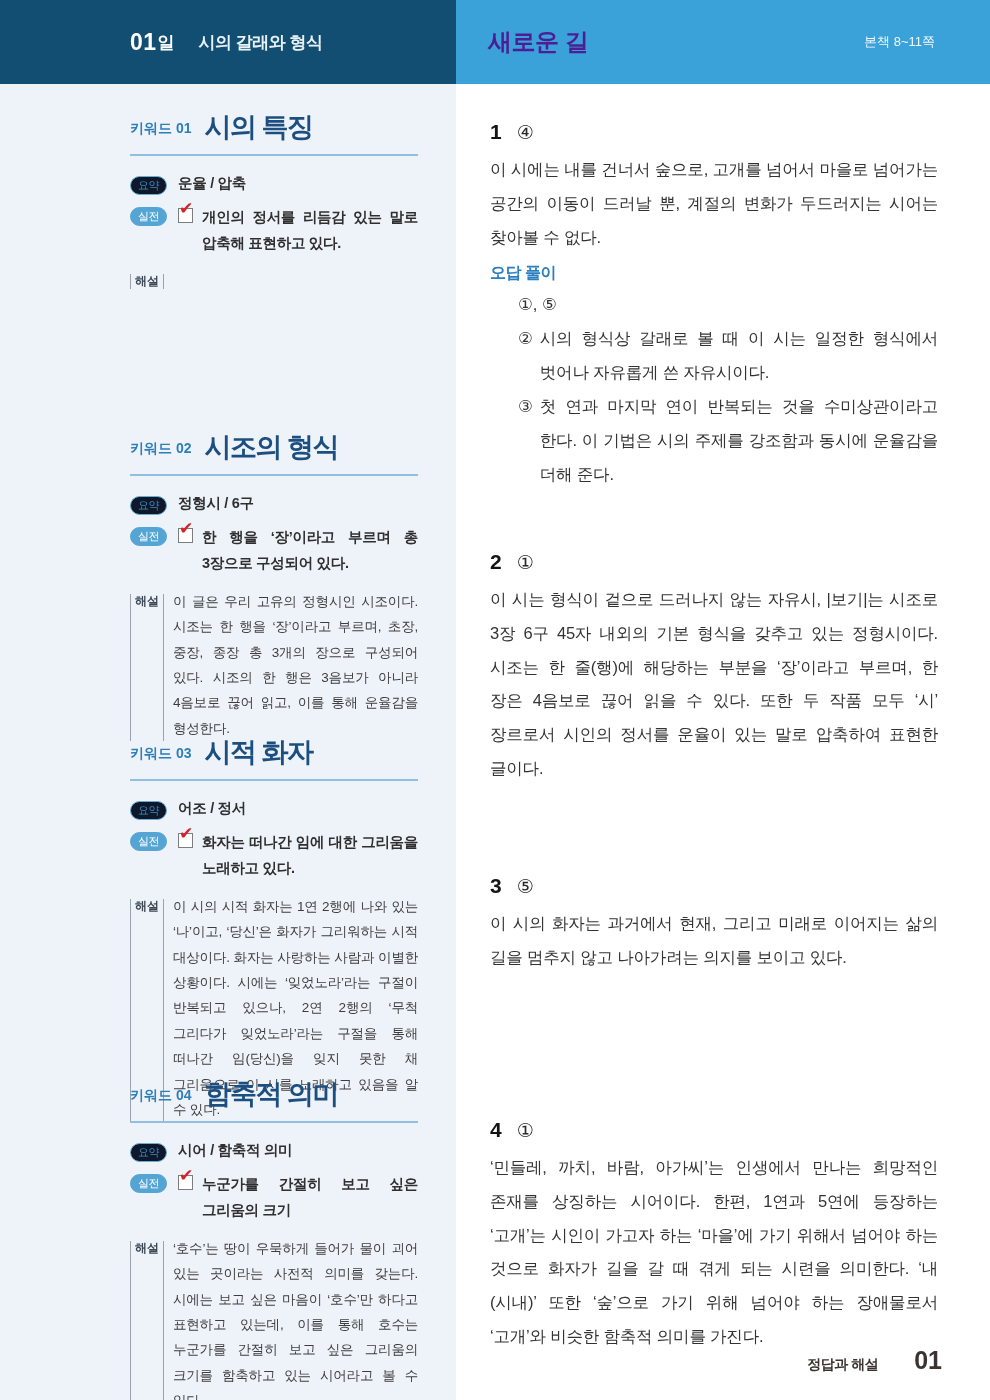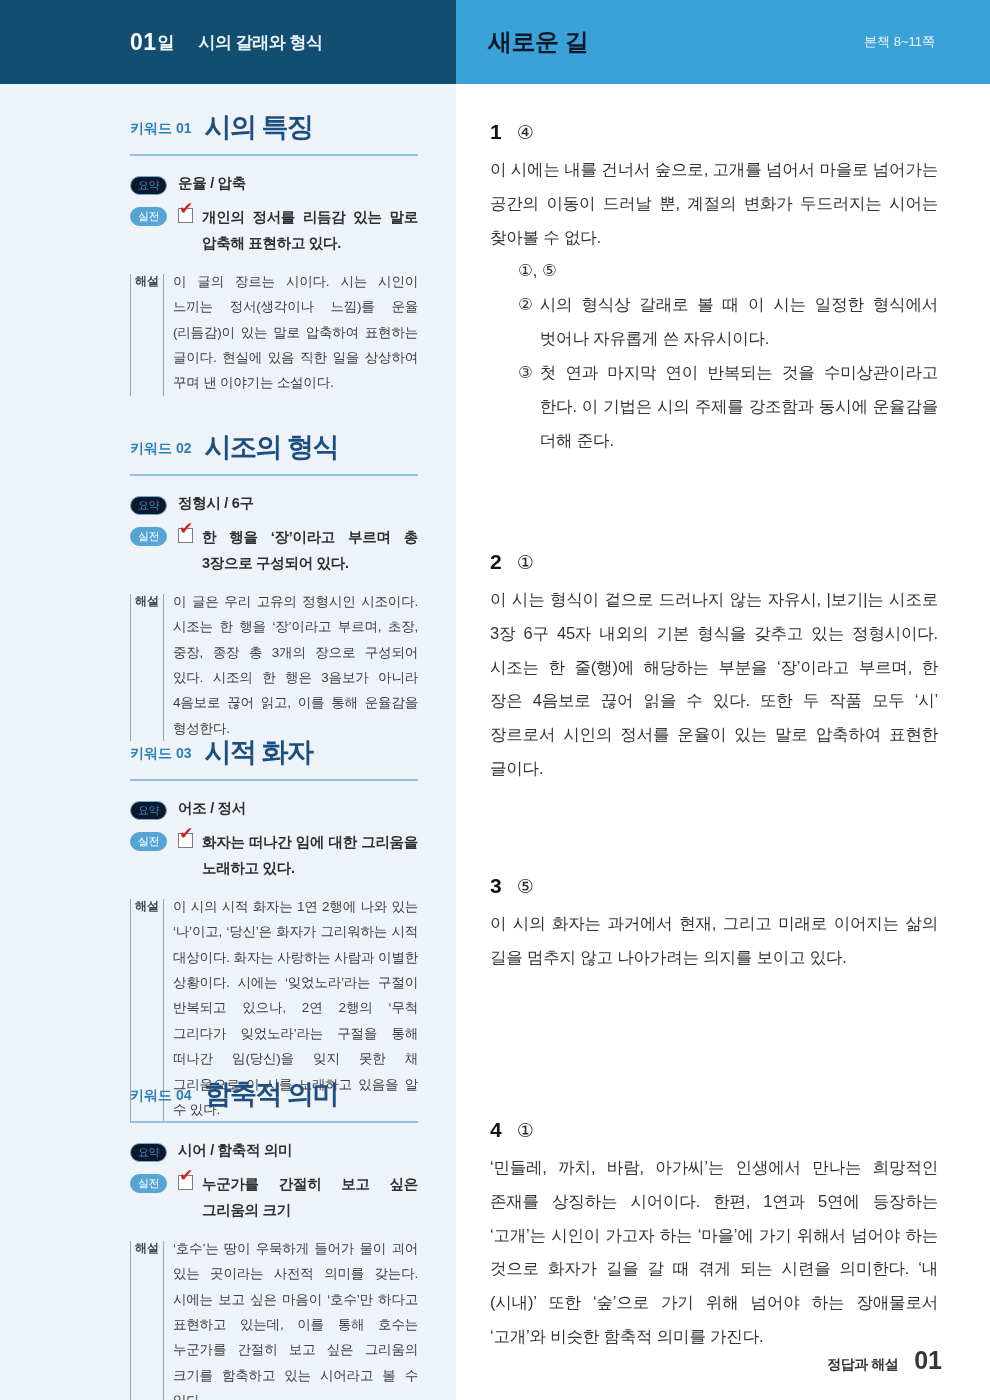--- a/index.html
+++ b/index.html
@@ -7,21 +7,21 @@
   body { font-family: "Liberation Sans", "DejaVu Sans", sans-serif; }
   .page { position:relative; width:990px; height:1400px; background:#ffffff; overflow:hidden; }
 
   
   .hdr { position:absolute; top:0; left:0; width:990px; height:84px; display:flex; }
   .hdr-left { width:456px; height:100%; background:#124e72; display:flex; align-items:center; padding-left:130px; }
   .day-num { color:#fff; font-size:23px; font-weight:800; letter-spacing:0.5px; }
   .day-suffix { color:#fff; font-size:17px; font-weight:600; margin-left:1px; }
   .hdr-topic { color:#e8f1f7; font-size:17px; margin-left:24px; font-weight:700; letter-spacing:-0.5px; }
   .hdr-right { flex:1; height:100%; background:#3ba1d9; display:flex; align-items:center; padding:0 55px 0 32px; }
-  .hdr-title { color:#0f172a; font-size:24px; font-weight:800; letter-spacing:-0.5px; }
+  .hdr-title { color:#4c1d95; font-size:24px; font-weight:800; letter-spacing:-0.5px; }
   .hdr-pages { color:#f2f9fd; font-size:13px; margin-left:auto; }
 
   
   .left-bg { position:absolute; top:84px; left:0; width:456px; height:1316px; background:#eef3fa; }
 
   
   .kw { position:absolute; left:130px; width:288px; }
   .kw-head { display:flex; align-items:flex-end; gap:13px; }
   .kw-label { color:#2e7fb8; font-size:14px; font-weight:700; padding-bottom:5px; white-space:nowrap; }
   .kw-title { color:#1c4f80; font-size:27px; font-weight:800; letter-spacing:-1.5px; line-height:1.1; }
@@ -43,21 +43,21 @@
   .ans-head { display:flex; align-items:center; gap:15px; margin-bottom:9px; }
   .ans-num { font-size:21px; font-weight:800; color:#141414; }
   .ans-choice { font-size:19px; color:#2a2a2a; }
   .ans-body { font-size:16.5px; color:#333; line-height:2.05; text-align:justify; word-break:keep-all; letter-spacing:-0.2px; }
   .wrong-title { color:#2b7fc0; font-size:16px; font-weight:700; margin:9px 0 4px; letter-spacing:-0.5px; }
   .wrong-item { display:flex; align-items:flex-start;margin-left:28px; }
   .wi-marker { flex:none; font-size:16.5px; color:#333; line-height:2.05; margin-right:7px; }
   .wi-text { font-size:16.5px; color:#333; line-height:2.05; text-align:justify; word-break:keep-all; letter-spacing:-0.2px; }
 
   
-  .footer { position:absolute; right:48px; bottom:25px; display:flex; align-items:baseline; gap:16px; }
+  .footer { position:absolute; right:48px; bottom:25px; display:flex; align-items:baseline; gap:36px; }
   .footer-label { font-size:14px; font-weight:700; color:#3a3330; letter-spacing:-0.5px; }
   .footer-page { font-size:25px; font-weight:600; color:#3a3330; }
 </style>
 </head>
 <body>
 
 <div class="page">
 
   <div class="hdr">
     <div class="hdr-left">
@@ -85,21 +85,20 @@
     </div>
     <div class="row">
       <span class="pill pill-filled">실전</span>
       <span class="checkbox">
           <span class="checkmark">✔</span>
         </span>
       <span class="siljeon-text">개인의 정서를 리듬감 있는 말로 압축해 표현하고 있다.</span>
     </div>
     <div class="haeseol-row">
       <span class="haeseol-label">해설</span>
-      <p class="haeseol-text">이 글의 장르는 시이다. 시는 시인이 느끼는 정서(생각이나 느낌)를 운율(리듬감)이 있는 말로 압축하여 표현하는 글이다. 현실에 있음 직한 일을 상상하여 꾸며 낸 이야기는 소설이다.</p>
     </div>
   </section>
 
   <section class="kw" style="top:433px;">
     <div class="kw-head">
       <span class="kw-label">키워드 02</span>
       <h2 class="kw-title">시조의 형식</h2>
     </div>
     <div class="kw-rule"></div>
     <div class="row">
@@ -164,20 +163,21 @@
       <p class="haeseol-text">‘호수’는 땅이 우묵하게 들어가 물이 괴어 있는 곳이라는 사전적 의미를 갖는다. 시에는 보고 싶은 마음이 ‘호수’만 하다고 표현하고 있는데, 이를 통해 호수는 누군가를 간절히 보고 싶은 그리움의 크기를 함축하고 있는 시어라고 볼 수 있다.</p>
     </div>
   </section>
 
   <article class="ans" style="top:120px;">
     <div class="ans-head">
       <span class="ans-num">1</span>
       <span class="ans-choice">④</span>
     </div>
     <p class="ans-body">이 시에는 내를 건너서 숲으로, 고개를 넘어서 마을로 넘어가는 공간의 이동이 드러날 뿐, 계절의 변화가 두드러지는 시어는 찾아볼 수 없다.</p>
+    <h3 class="wrong-title">오답 풀이</h3>
     <div class="wrong-item">
       <span class="wi-marker">①, ⑤</span>
     </div>
     <div class="wrong-item">
       <span class="wi-marker">②</span>
       <p class="wi-text">시의 형식상 갈래로 볼 때 이 시는 일정한 형식에서 벗어나 자유롭게 쓴 자유시이다.</p>
     </div>
     <div class="wrong-item">
       <span class="wi-marker">③</span>
       <p class="wi-text">첫 연과 마지막 연이 반복되는 것을 수미상관이라고 한다. 이 기법은 시의 주제를 강조함과 동시에 운율감을 더해 준다.</p>

